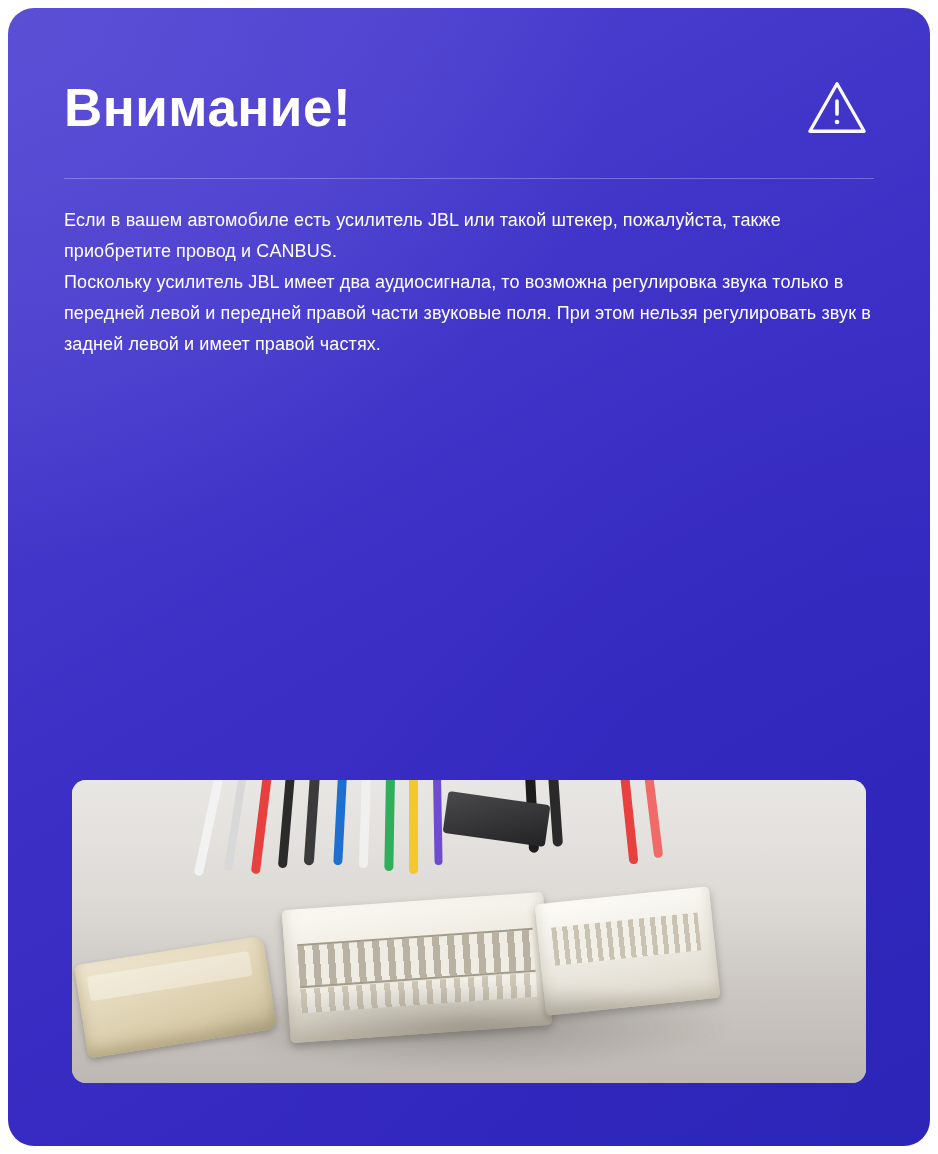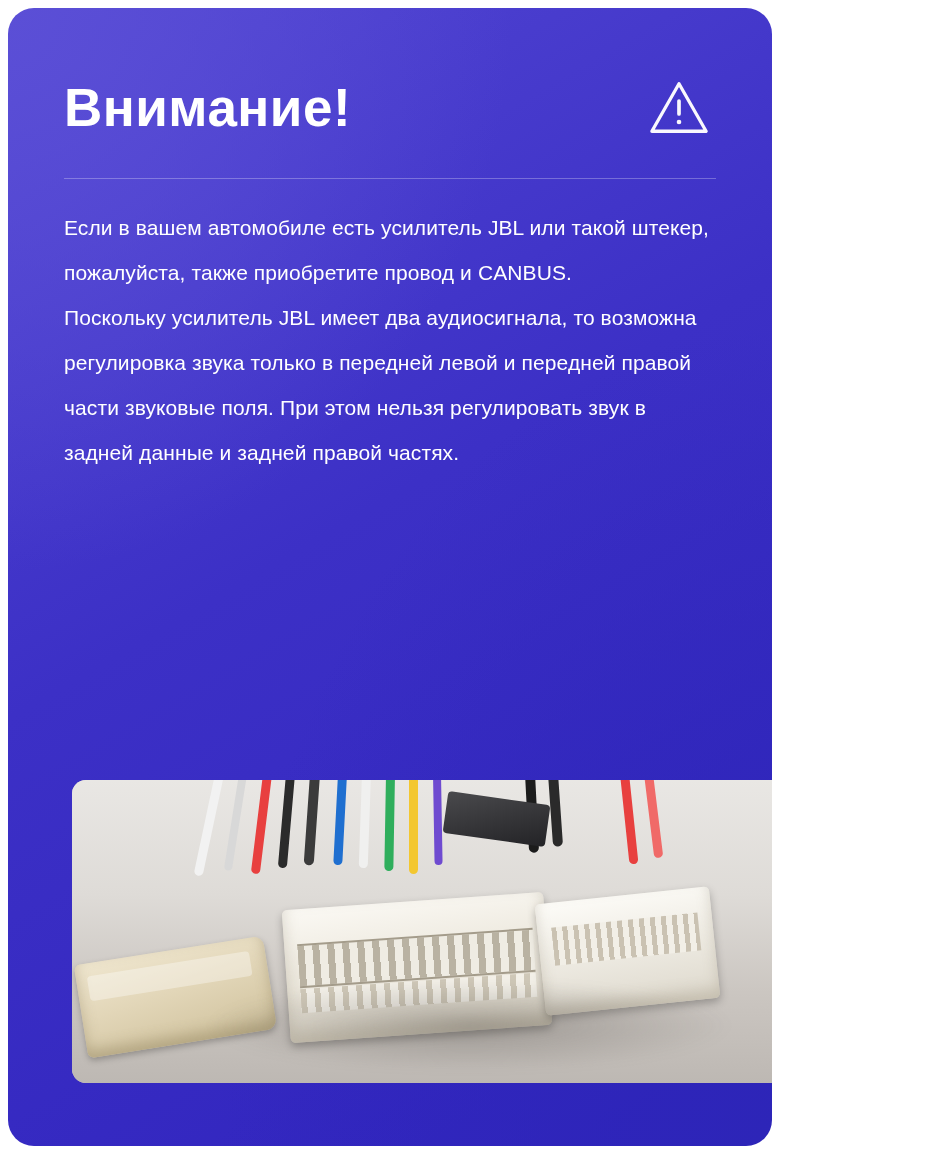--- a/index.html
+++ b/index.html
@@ -19,21 +19,21 @@
     width: 938px;
     height: 1154px;
     background: #ffffff;
     box-sizing: border-box;
   }
 
   .card {
     position: absolute;
     left: 8px;
     top: 8px;
-    width: 764px;
+    width: 922px;
     height: 1138px;
     border-radius: 26px;
     background:
       radial-gradient(120% 90% at 0% 0%, #5b4fd6 0%, rgba(91,79,214,0) 55%),
       radial-gradient(120% 120% at 100% 100%, #2d25b8 0%, rgba(45,37,184,0) 60%),
       linear-gradient(150deg, #5246d3 0%, #3c30c6 45%, #2f23bd 100%);
     box-sizing: border-box;
     overflow: hidden;
   }
 
@@ -72,22 +72,22 @@
   .divider {
     margin-top: 22px;
     height: 1px;
     background: rgba(255,255,255,0.28);
     width: 100%;
   }
 
   .body-text {
     margin-top: 26px;
     color: #ffffff;
-    font-size: 21px;
-    line-height: 45px;
+    font-size: 18px;
+    line-height: 31px;
     letter-spacing: 0.1px;
   }
 
   .body-text p {
     margin: 0 0 0 0;
   }
 
   .photo {
     position: absolute;
     left: 64px;
@@ -226,21 +226,21 @@
             <rect x="30.1" y="23" width="3.8" height="17" rx="1.9" fill="#ffffff"></rect>
             <circle cx="32" cy="46.5" r="2.4" fill="#ffffff"></circle>
           </svg>
         </span>
       </div>
 
       <div class="divider"></div>
 
       <div class="body-text">
         <p>Если в вашем автомобиле есть усилитель JBL или такой штекер, пожалуйста, также приобретите провод и CANBUS.</p>
-        <p>Поскольку усилитель JBL имеет два аудиосигнала, то возможна регулировка звука только в передней левой и передней правой части звуковые поля. При этом нельзя регулировать звук в задней данные и задней правой частях.</p>
+        <p>Поскольку усилитель JBL имеет два аудиосигнала, то возможна регулировка звука только в передней левой и передней правой части звуковые поля. При этом нельзя регулировать звук в задней левой и имеет правой частях.</p>
       </div>
     </div>
 
     <div class="photo">
       <div class="photo-bg"></div>
 
       <div class="wire" style="left:18%;top:-2%;width:9px;height:34%;background:#f2f2f2;transform:rotate(12deg);"></div>
       <div class="wire" style="left:21%;top:-2%;width:8px;height:32%;background:#d8d8d8;transform:rotate(9deg);"></div>
       <div class="wire" style="left:24%;top:-2%;width:9px;height:33%;background:#e8403f;transform:rotate(7deg);"></div>
       <div class="wire" style="left:27%;top:-2%;width:9px;height:31%;background:#2b2b2b;transform:rotate(5deg);"></div>

